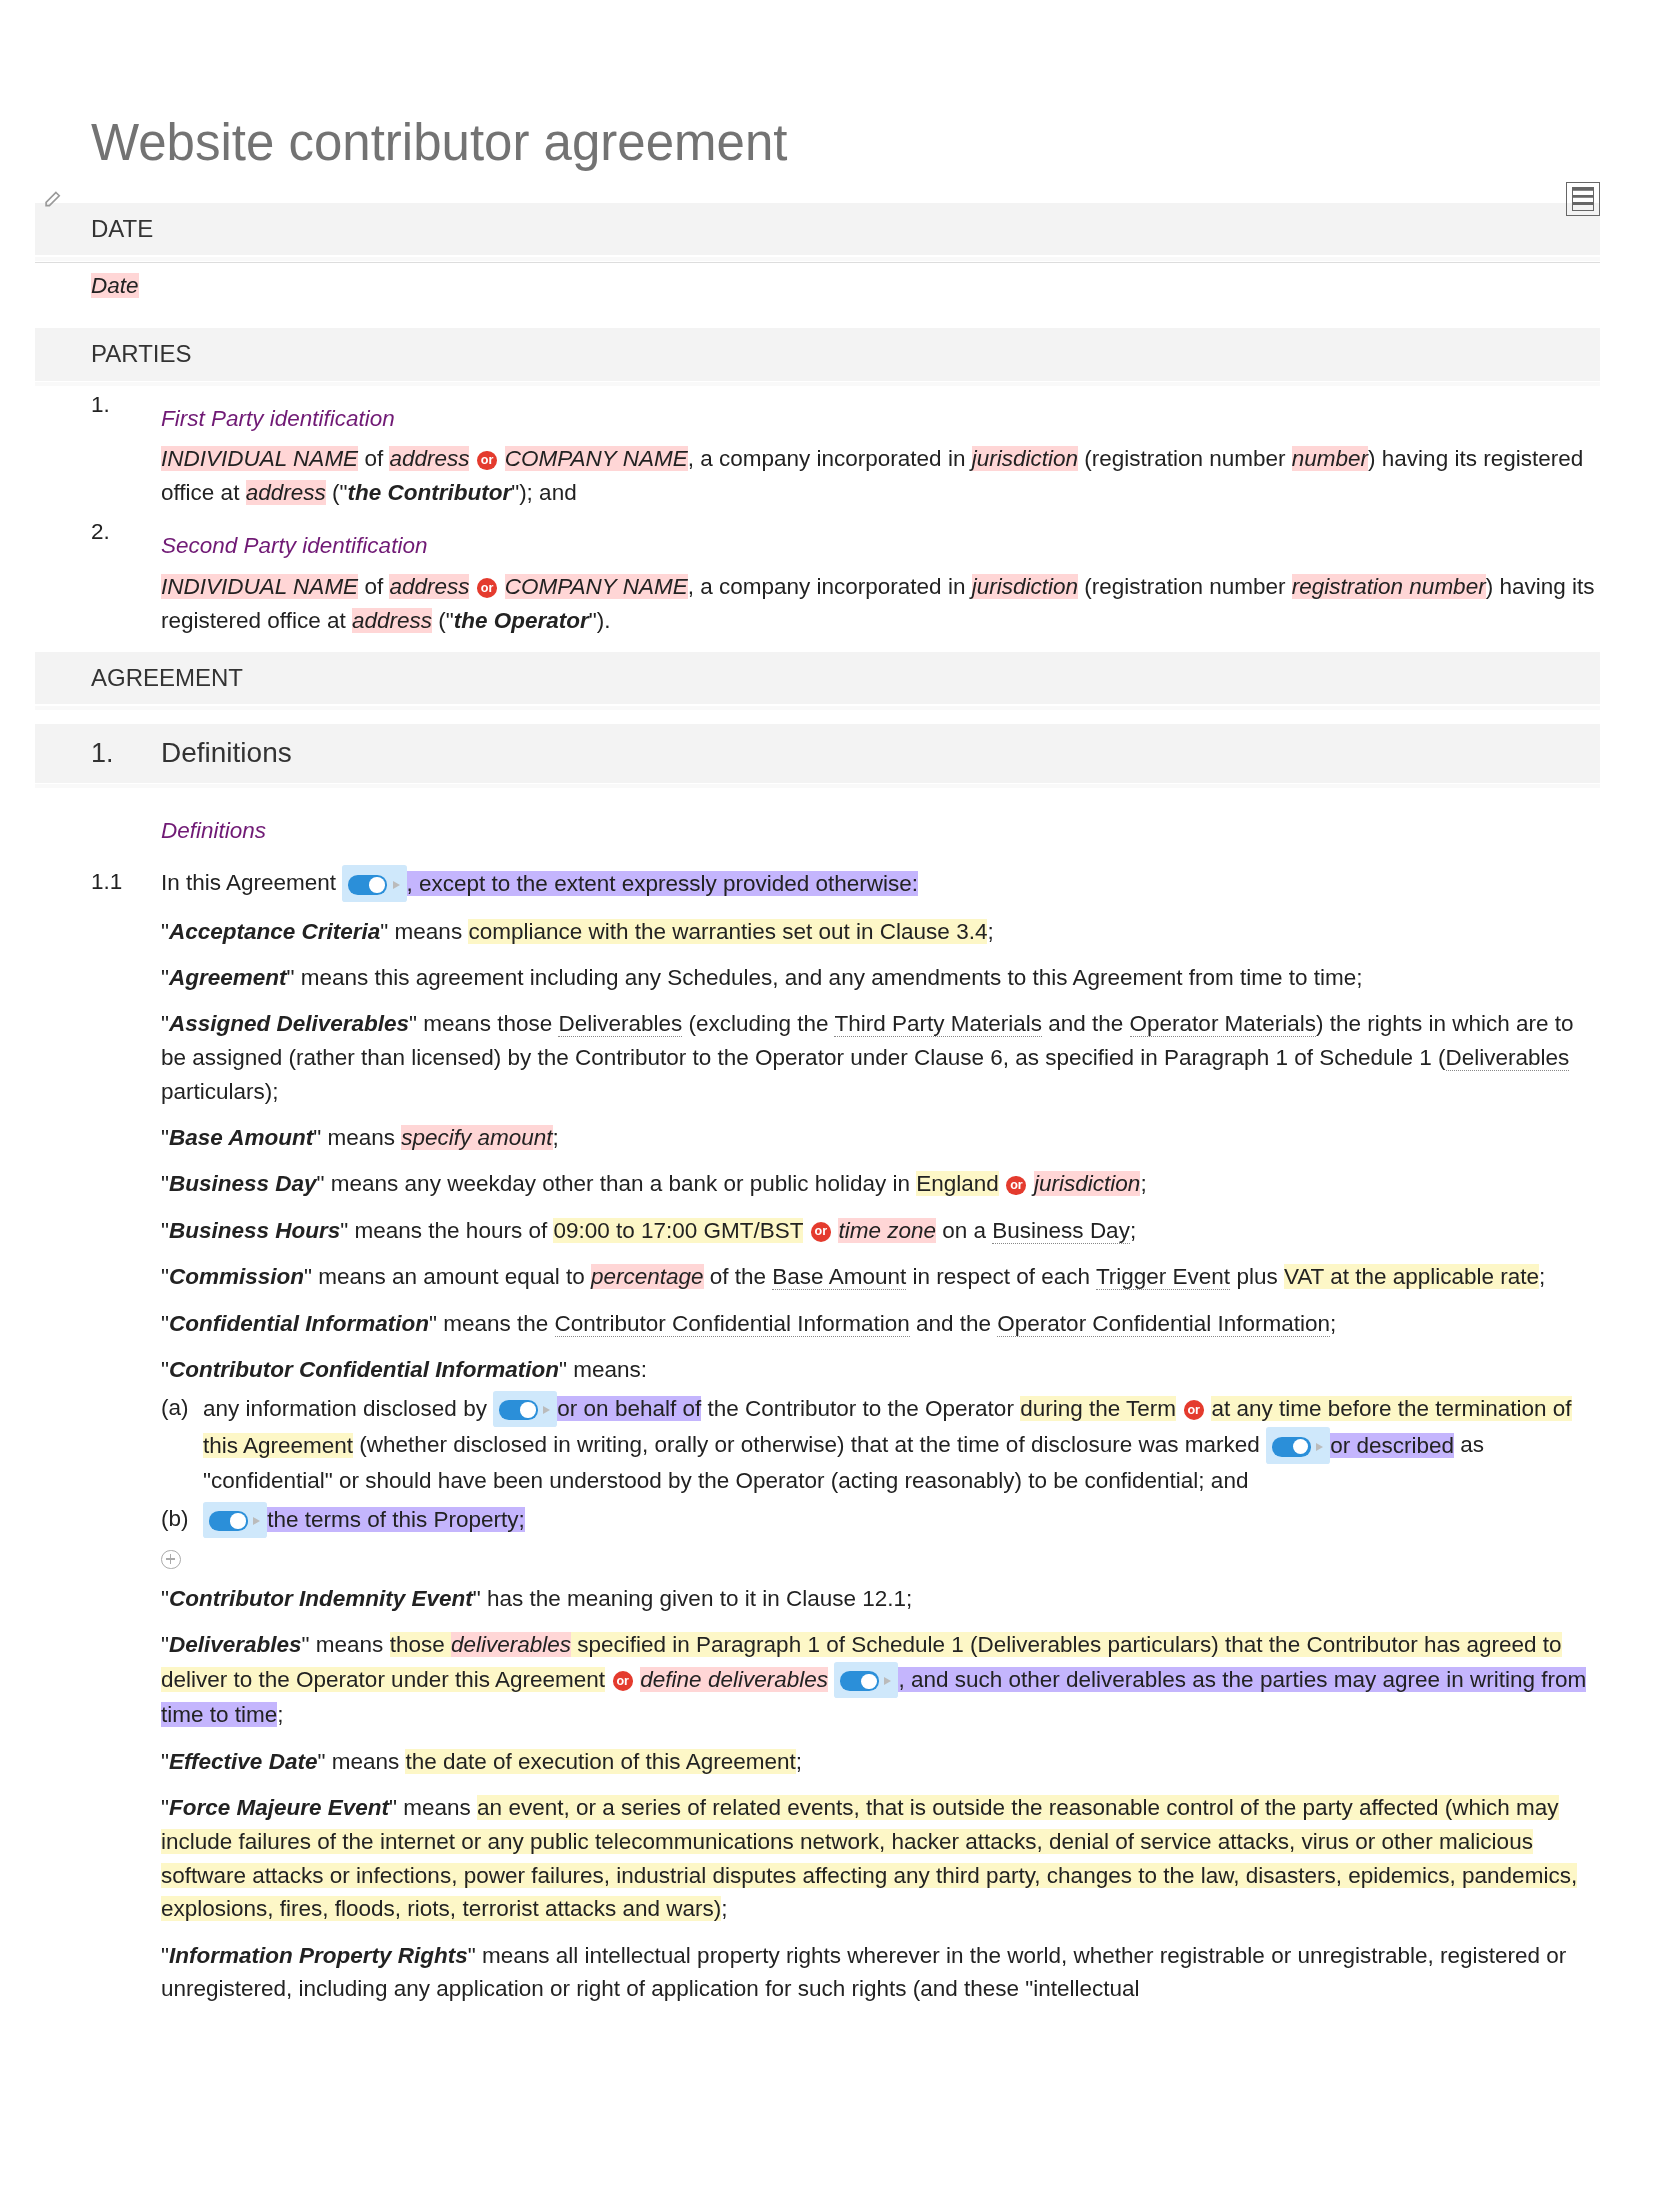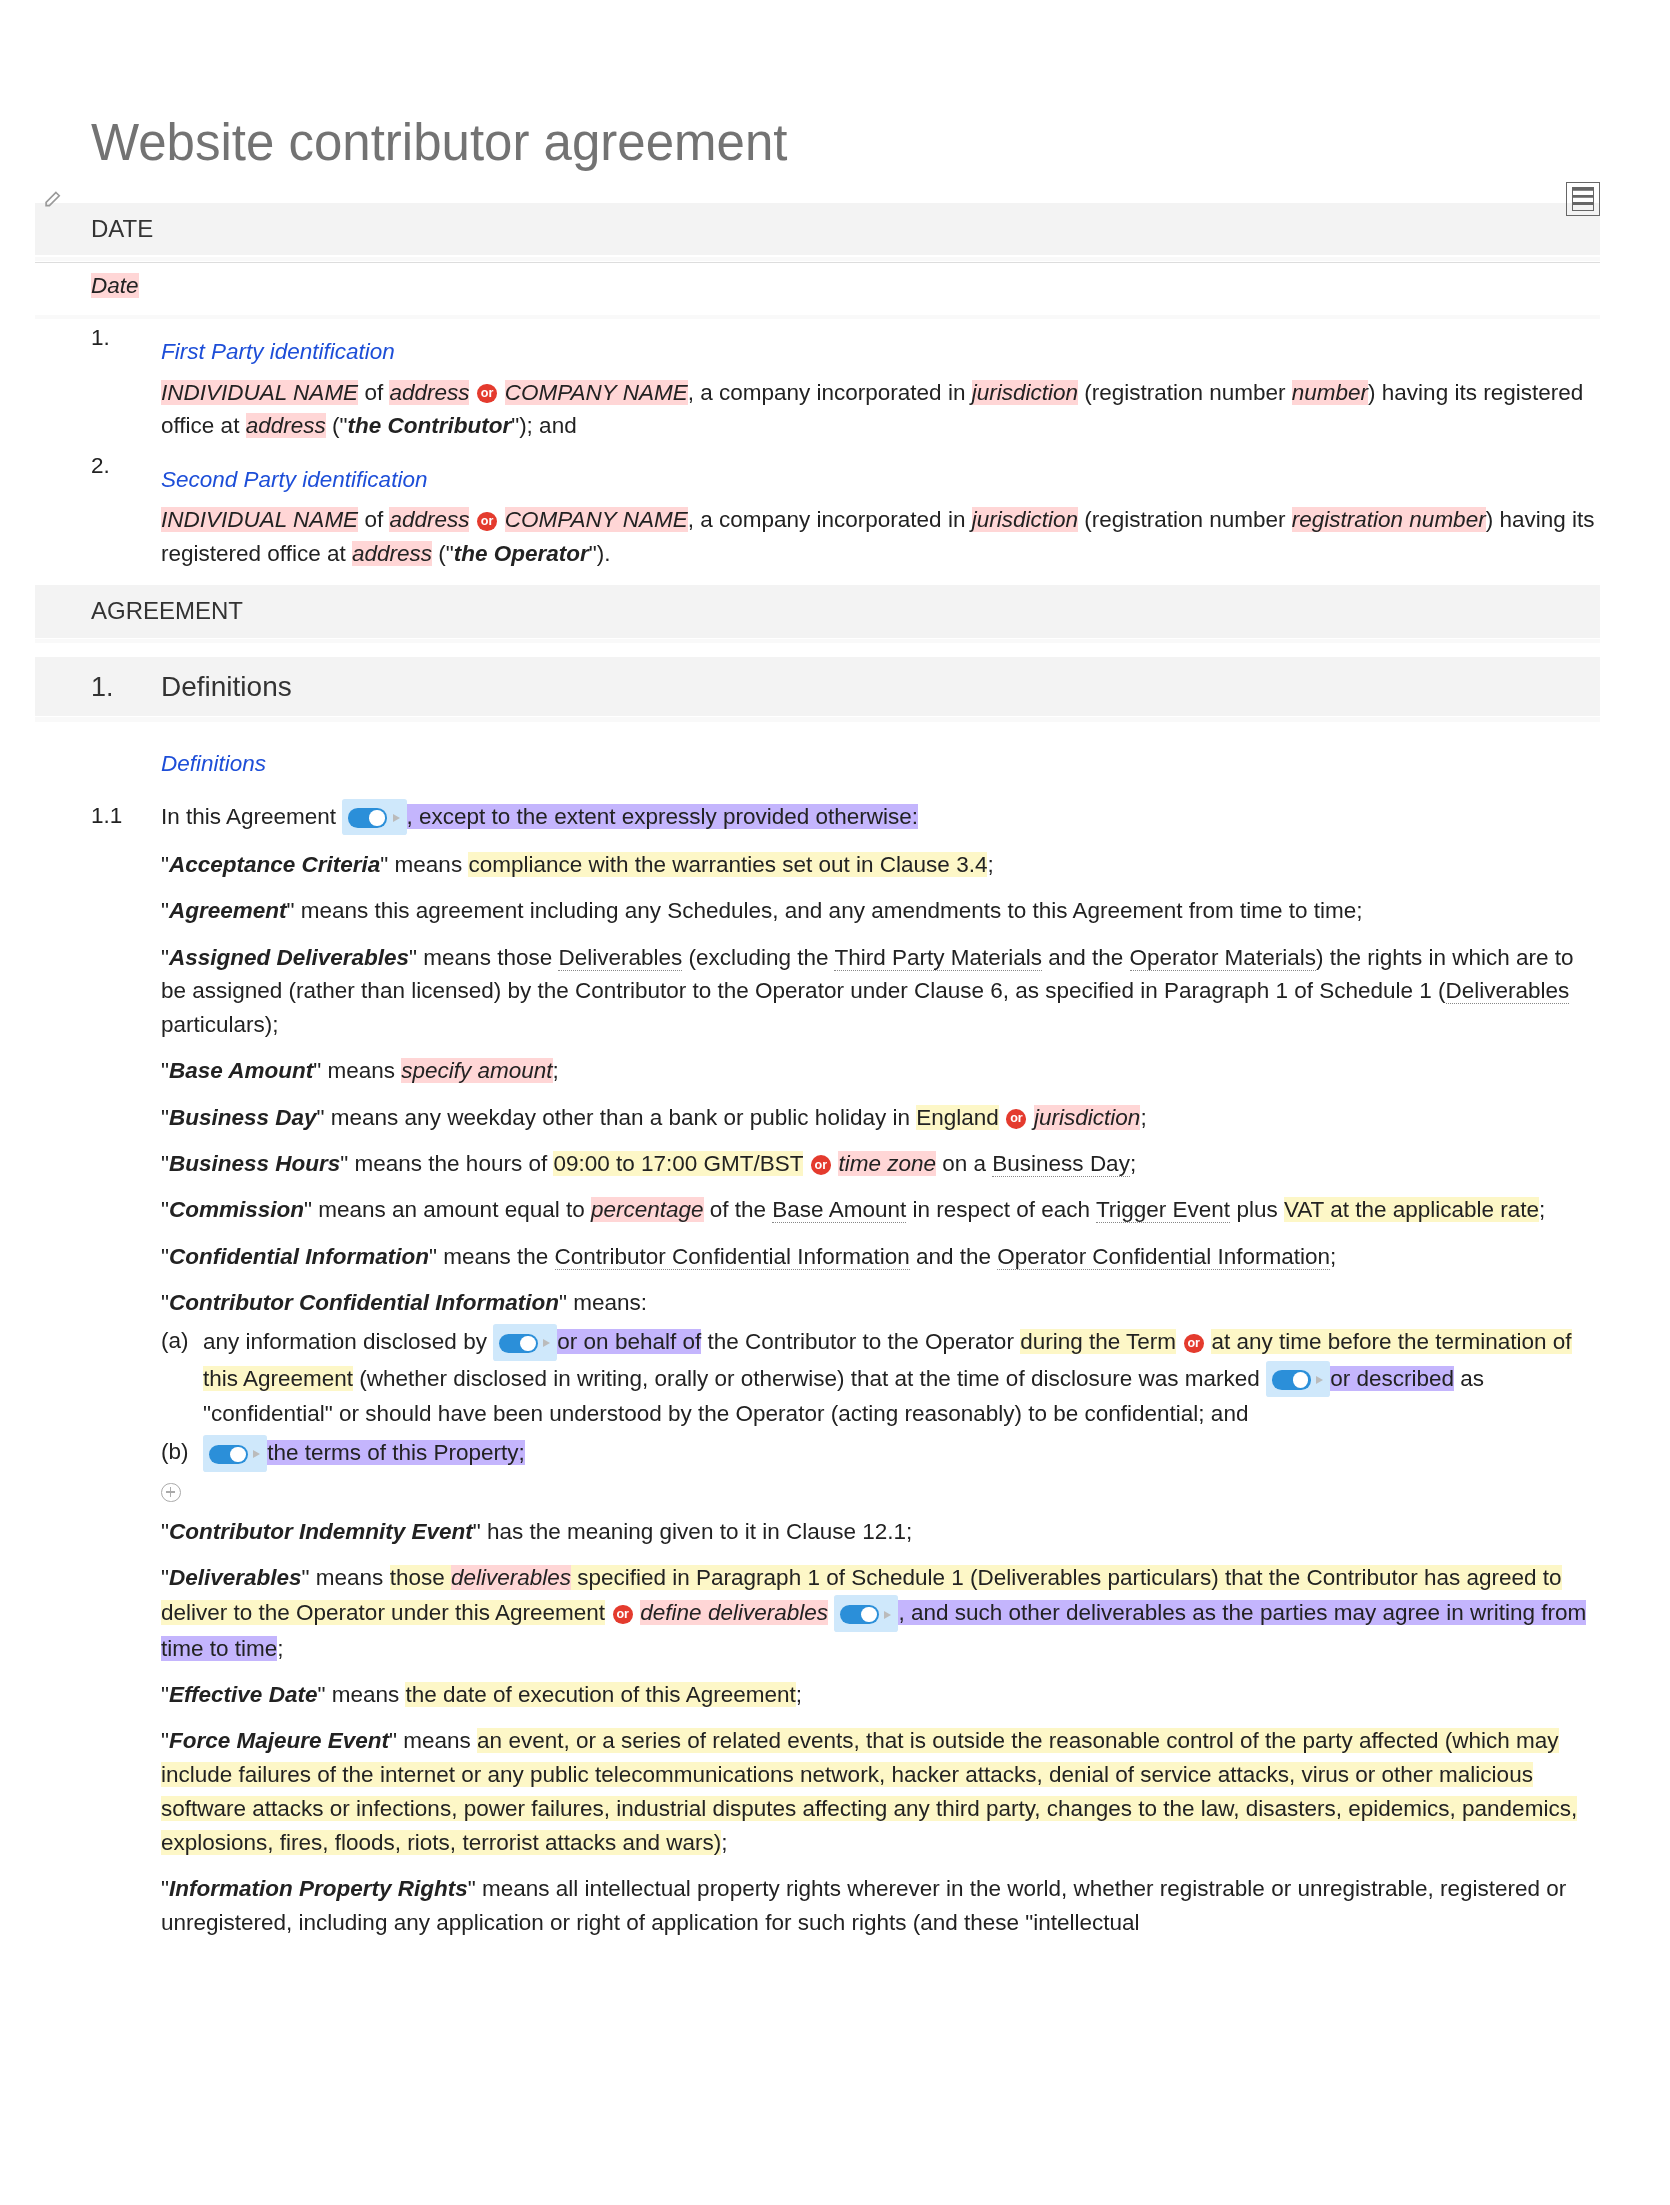--- a/index.html
+++ b/index.html
@@ -88,21 +88,21 @@
     margin-bottom: 5.6px;
   }
   .ol .item .marker {
     width: 70px;
     flex-shrink: 0;
   }
   .ol .item .body {
     flex: 1;
   }
   .sub-label {
-    color: #1d4ed8;
+    color: #701a75;
     font-style: italic;
     margin: 14px 0 7px 0;
   }
   .def-row {
     display: flex;
     margin: 11.2px 0 0 56px;
   }
   .def-row .marker {
     width: 70px;
     flex-shrink: 0;
@@ -215,20 +215,21 @@
       </svg>
   </span>
   <span class="doc-icon"></span>
 
   <h1>Website contributor agreement</h1>
 
   <div class="section-header">DATE</div>
   <div class="narrow-band"></div>
   <div class="fld-value"><span class="hl-red">Date</span></div>
 
+  <div class="section-header">PARTIES</div>
   <div class="narrow-band"></div>
 
   <div class="ol">
     <div class="item">
       <div class="marker">1.</div>
       <div class="body">
         <div class="sub-label">First Party identification</div>
         <div>
           <span class="hl-red">INDIVIDUAL NAME</span><span> of </span><span class="hl-red">address</span>
           <span class="or-badge">or</span>

